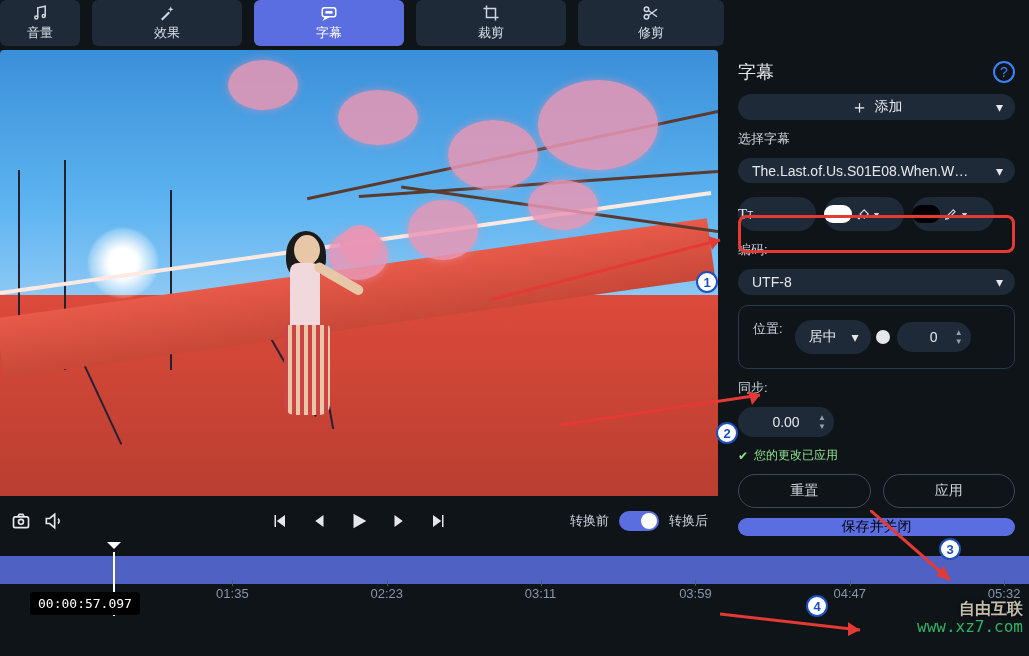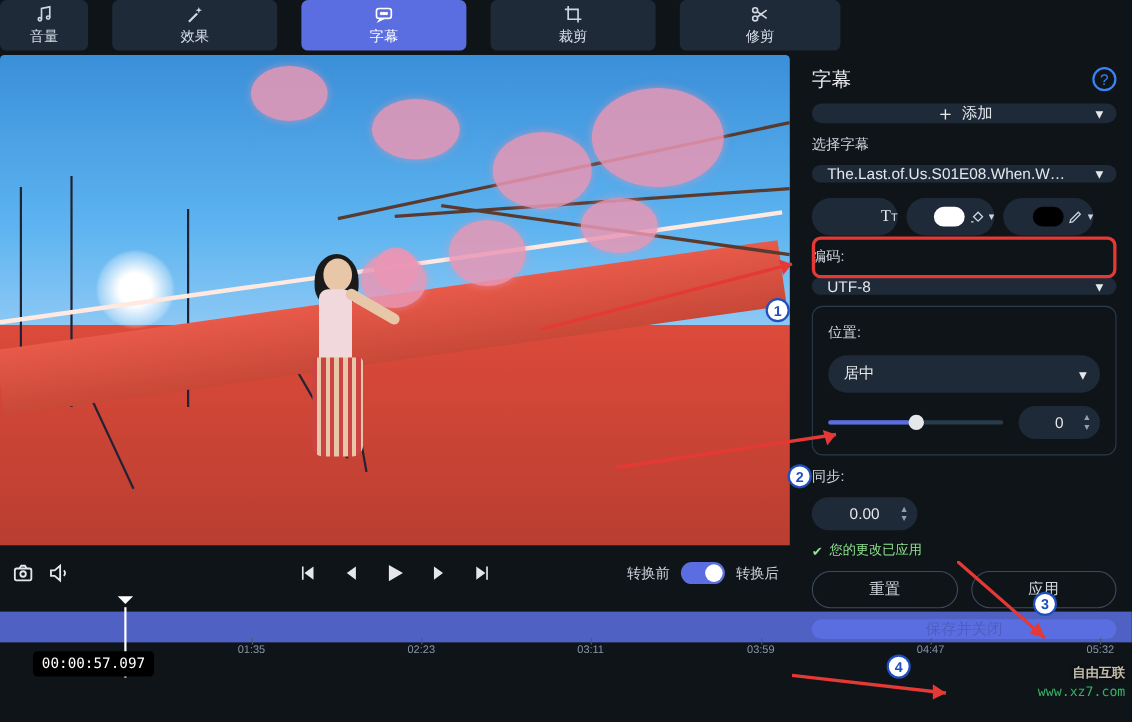--- a/index.html
+++ b/index.html
@@ -1,19 +1,19 @@
 <!DOCTYPE html>
 <html><head>
 <meta charset="utf-8">
 <style>
   *{box-sizing:border-box;margin:0;padding:0;font-family:"Microsoft YaHei",Arial,sans-serif}
   body{background:#0f1419;color:#e5e7eb;width:1029px;height:656px;overflow:hidden;position:relative}
   
   
-  .tabs{display:flex;gap:22px;padding:0 0 4px 0;height:50px}
+  .tabs{display:flex;gap:12px;padding:0 0 4px 0;height:50px}
   .tab{background:#1e2a38;border-radius:6px;flex:0 0 150px;display:flex;flex-direction:column;align-items:center;justify-content:center;gap:2px;cursor:pointer}
   .tab:first-child{flex:0 0 80px}
   .tab:last-child{flex:0 0 146px}
   .tab.active{background:#5b6ee1}
   .tab .ticon{width:18px;height:18px;display:inline-block}
   .tab .tlabel{font-size:13px;color:#d7dee8}
   .tab.active .tlabel{color:#fff}
   
   
   .mainrow{display:flex;height:496px}
@@ -84,30 +84,30 @@
   .rtitle{font-size:18px;color:#e5e7eb;display:flex;align-items:center;justify-content:space-between}
   .help{width:22px;height:22px;border:2px solid #3b82f6;border-radius:50%;color:#3b82f6;display:flex;align-items:center;justify-content:center;font-size:14px;cursor:pointer}
   
   .pillbtn{background:#1e2a38;border-radius:18px;height:34px;display:flex;align-items:center;justify-content:center;gap:6px;font-size:14px;color:#e5e7eb;cursor:pointer;position:relative}
   .pillbtn .chev{position:absolute;right:12px}
   .label{font-size:13px;color:#cbd3dd}
   .select{background:#1e2a38;border-radius:18px;height:34px;display:flex;align-items:center;padding:0 34px 0 14px;font-size:14px;color:#e5e7eb;cursor:pointer;position:relative}
   .select .chev{position:absolute;right:12px}
   
   .stylerow{display:flex;gap:8px;align-items:center;margin-top:4px}
-  .pill{background:#1e2a38;border-radius:18px;height:34px;display:flex;align-items:center;justify-content:flex-end;cursor:pointer;position:relative}
+  .pill{background:#1e2a38;border-radius:18px;height:34px;display:flex;align-items:center;justify-content:flex-start;cursor:pointer;position:relative}
   .pill.size{flex:0 0 78px;font-size:15px}
   .pill.color{flex:0 0 80px}
   .pill.outline{flex:0 0 82px}
   .swatch{width:28px;height:18px;border-radius:9px}
   .sw-white{background:#fff}
   .sw-black{background:#000}
   .minichev{margin-left:4px;font-size:10px;color:#cbd3dd}
   
-  .box{border:1px solid #2a3a4d;border-radius:10px;padding:14px;display:flex;flex-direction:column;gap:12px}
+  .box{border:1px solid #2a3a4d;border-radius:10px;padding:14px;display:flex;flex-direction:row;gap:12px}
   .sliderrow{display:flex;align-items:center;gap:14px}
   .slider{flex:1;height:4px;background:#2a3a4d;border-radius:2px;position:relative;cursor:pointer}
   .slider .fill{position:absolute;left:0;top:0;bottom:0;background:#5b6ee1;border-radius:2px}
   .slider .thumb{position:absolute;top:50%;width:14px;height:14px;border-radius:50%;background:#e5e7eb;transform:translate(-50%,-50%)}
   .numbox{width:74px;height:30px;background:#1e2a38;border-radius:16px;display:flex;align-items:center;justify-content:center;font-size:14px;position:relative;color:#e5e7eb}
   .spinners{position:absolute;right:6px;top:4px;bottom:4px;width:10px;display:flex;flex-direction:column;justify-content:center;gap:1px}
   .spinners span{font-size:8px;color:#8fa0b4;line-height:8px;cursor:pointer}
   
   .status{font-size:12px;color:#8fe38f;display:flex;align-items:center;gap:6px}
   .btnrow{display:flex;gap:12px}
@@ -115,26 +115,26 @@
   .btn.ghost{border:1px solid #3a4a5d;color:#cfd6df}
   .btn.primary{background:#5b6ee1;color:#000000}
   .btn.wide{width:100%}
   
   
   .timeline{position:relative;height:60px;margin-top:10px}
   .track{position:absolute;left:0;right:0;top:0;height:28px;background:#5b6ee1;opacity:.85}
   .playhead{position:absolute;top:-4px;bottom:0;width:2px;background:#fff}
   .playhead::before{content:"";position:absolute;left:-6px;top:-10px;border:7px solid transparent;border-top-color:#fff}
   .ticks{position:absolute;left:0;right:0;top:30px;height:30px}
-  .tick{position:absolute;top:0;font-size:10px;color:#8696aa}
+  .tick{position:absolute;top:0;font-size:13px;color:#8696aa}
   .tick::before{content:"";position:absolute;left:50%;top:-6px;width:1px;height:6px;background:#4a5a6d}
   .timecode{position:absolute;left:30px;top:36px;background:#000;border-radius:4px;padding:4px 8px;font-size:13px;color:#fff;font-family:monospace}
   
   
-  .wm,.wm2{position:absolute;right:6px;font-size:12px;pointer-events:none;opacity:.9}
+  .wm,.wm2{position:absolute;right:6px;font-size:16px;pointer-events:none;opacity:.9}
   .wm{bottom:36px;color:#d8d0bc;font-weight:bold;text-shadow:0 0 4px #000}
   .wm2{bottom:20px;color:#35c46a;font-family:monospace}
   
   svg{display:block}
 </style>
 </head>
 <body>
 
 <div class="tabs">
   <div class="tab">

